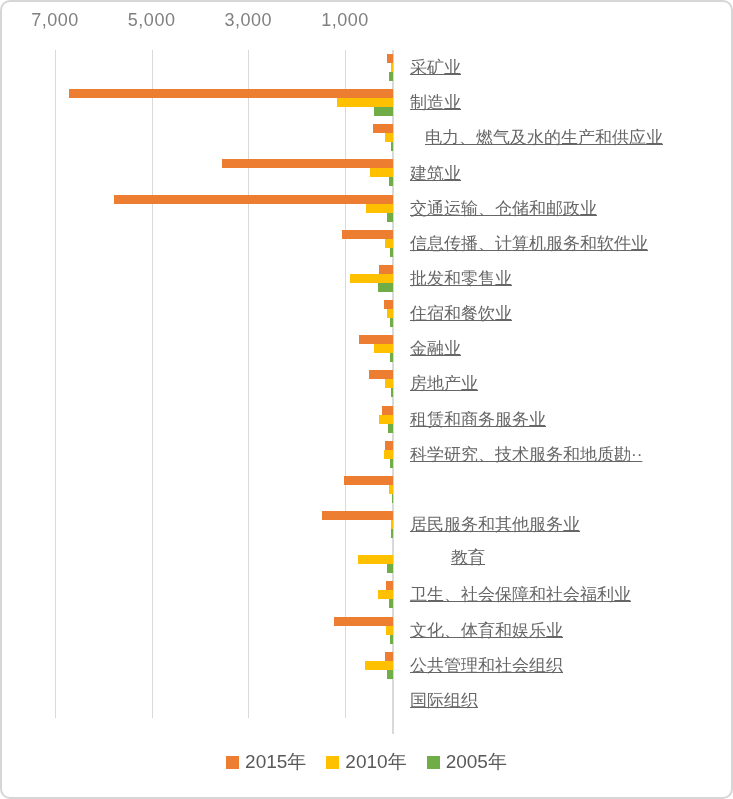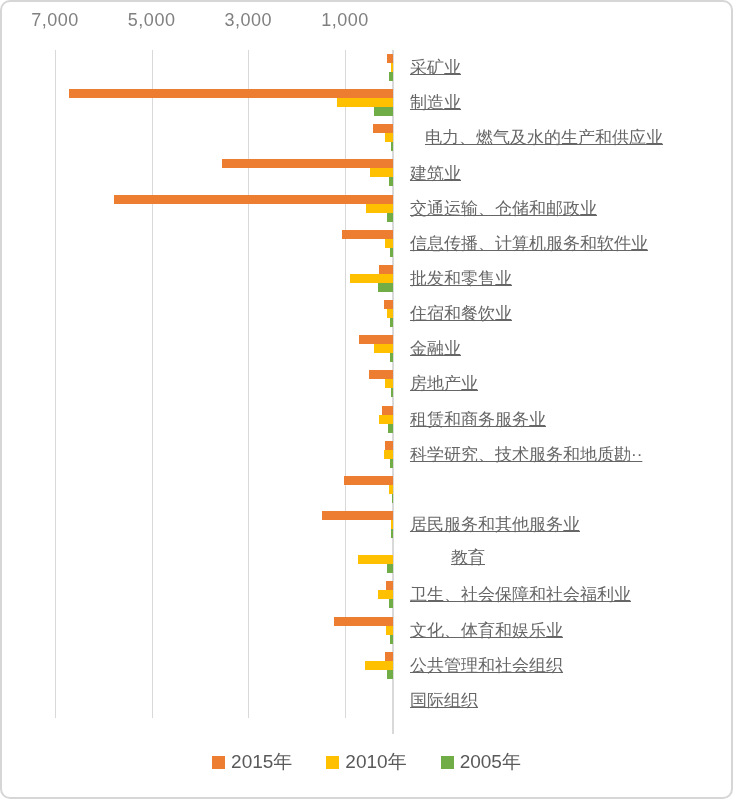--- a/index.html
+++ b/index.html
@@ -49,21 +49,21 @@
     align-items:center;
     text-decoration:underline;
   }
   .legend{
     position:absolute;
     left:0;right:0;
     bottom:22px;
     display:flex;
     justify-content:center;
     align-items:flex-end;
-    gap:34px;
+    gap:20px;
   }
   .legend-item{
     display:flex;
     align-items:center;
     gap:6px;
     font-size:19px;
     color:#595959;
   }
   .legend-swatch{
     width:13px;height:13px;

